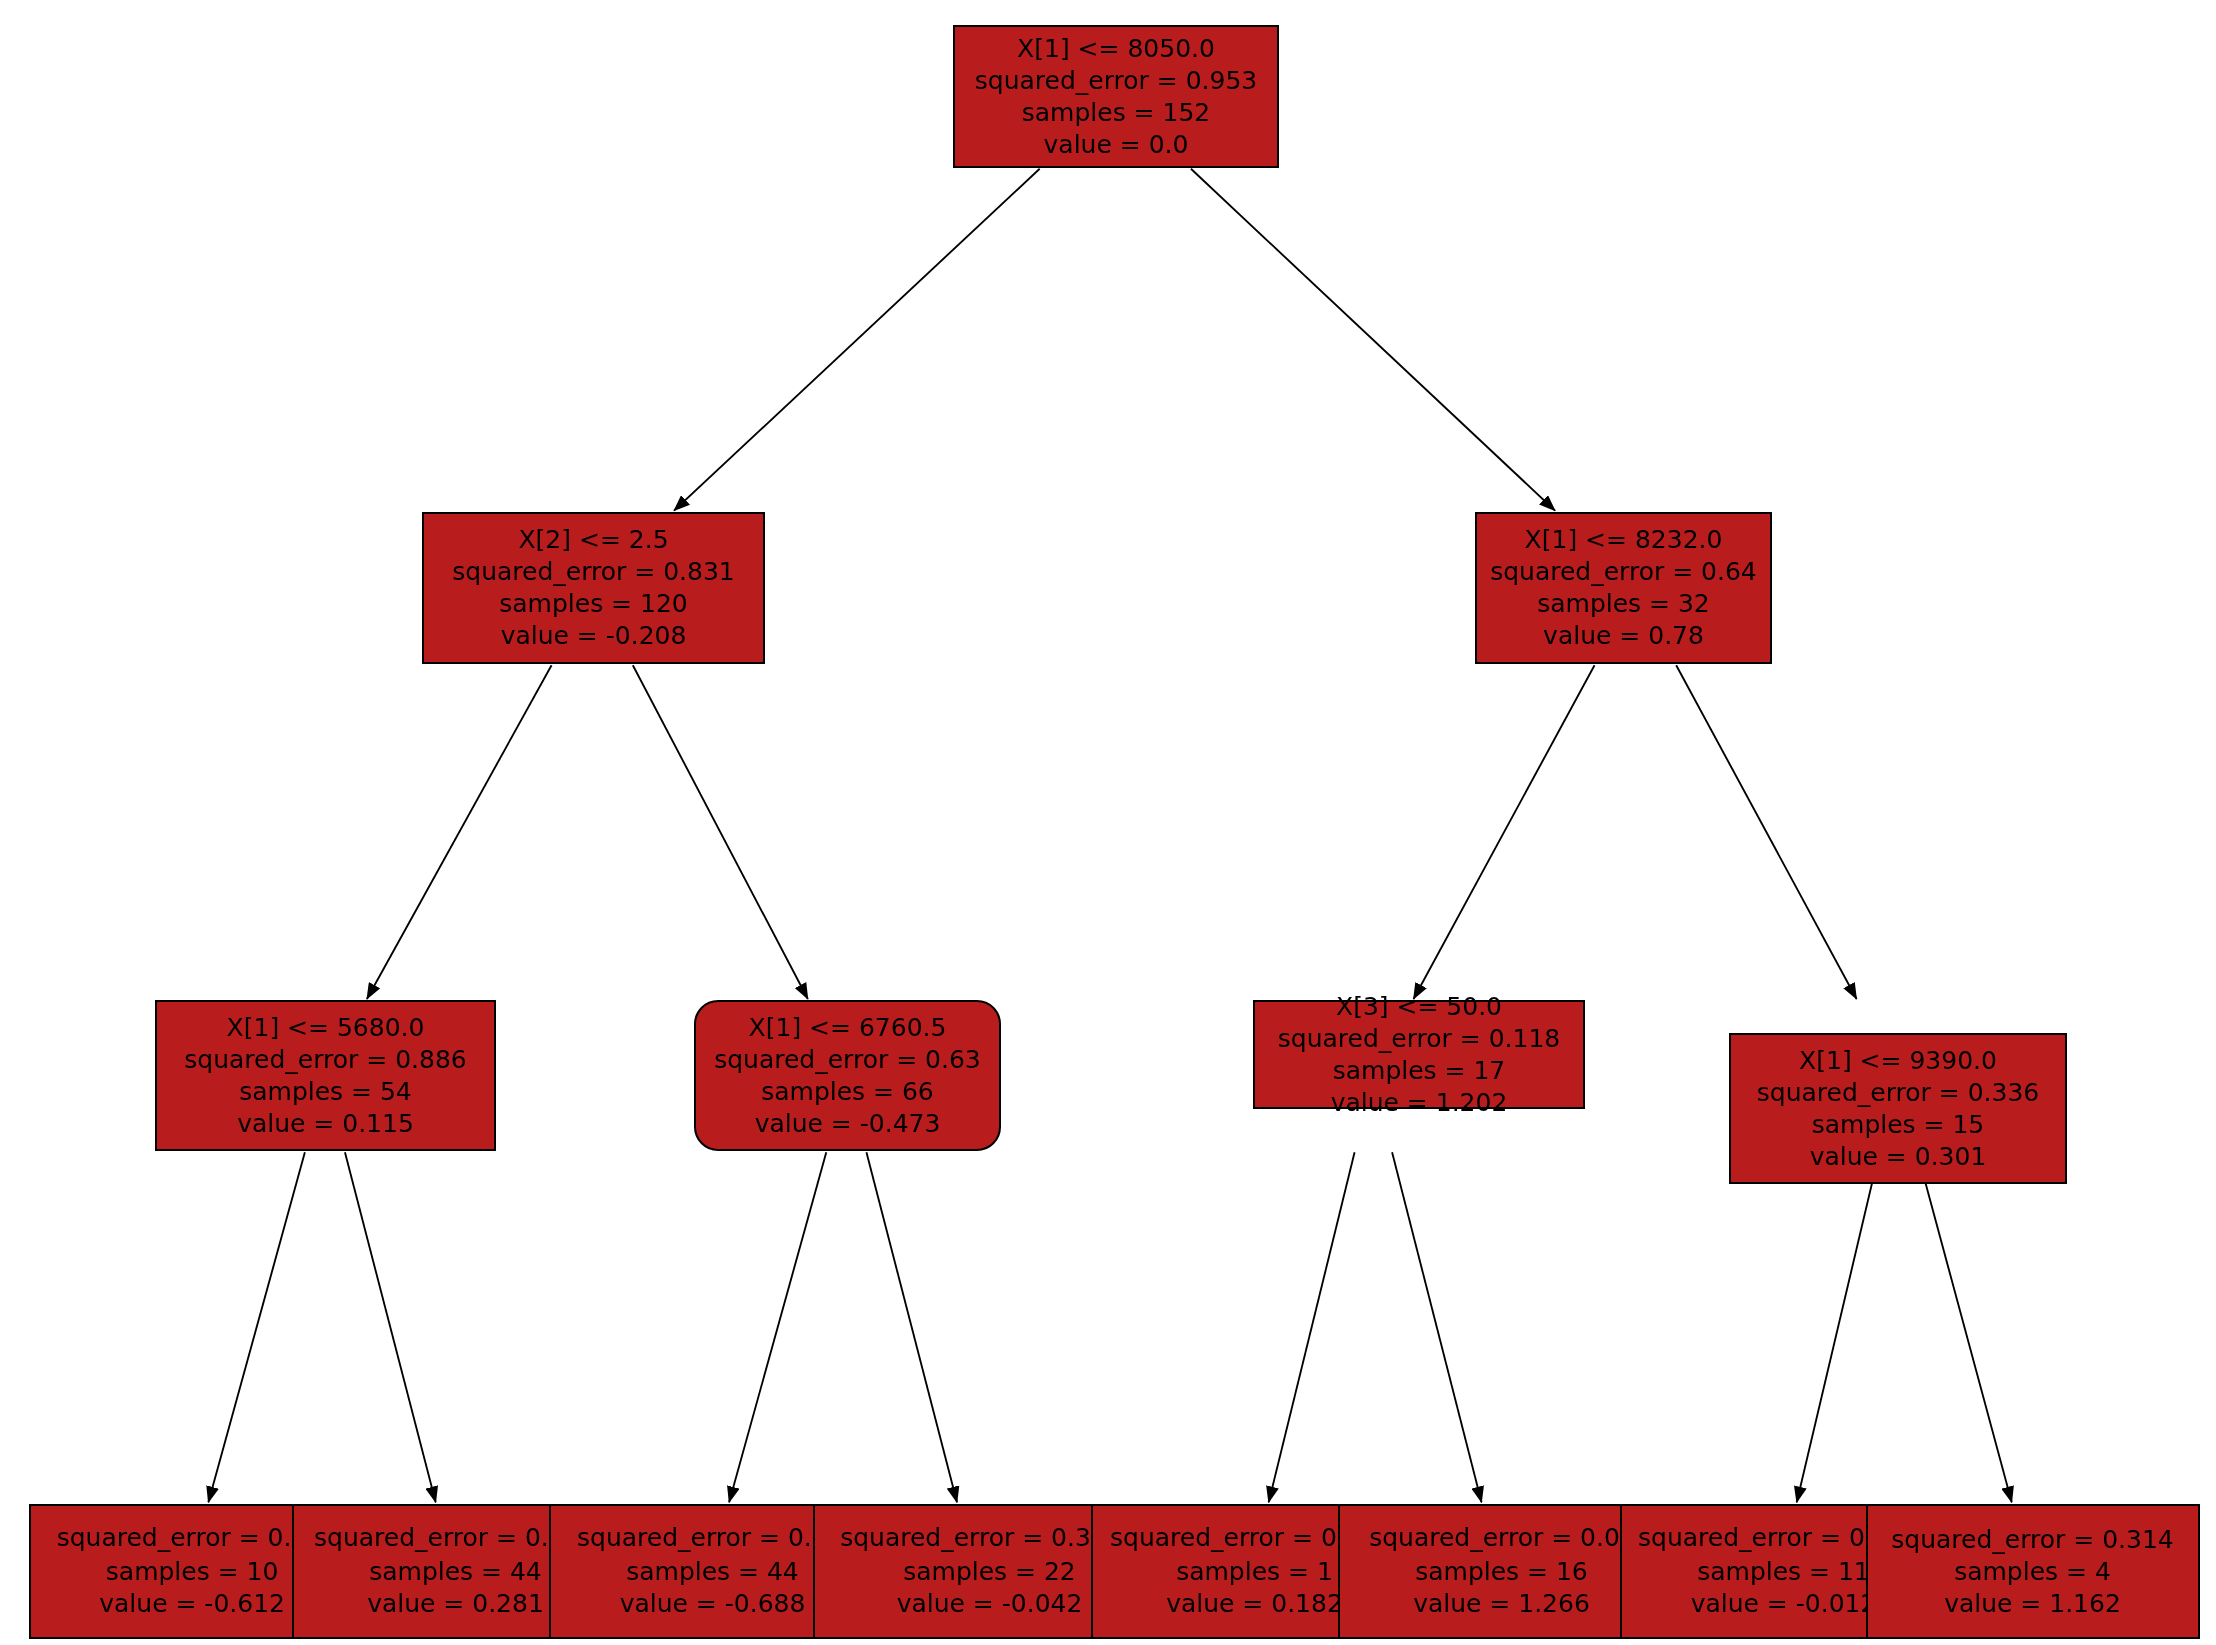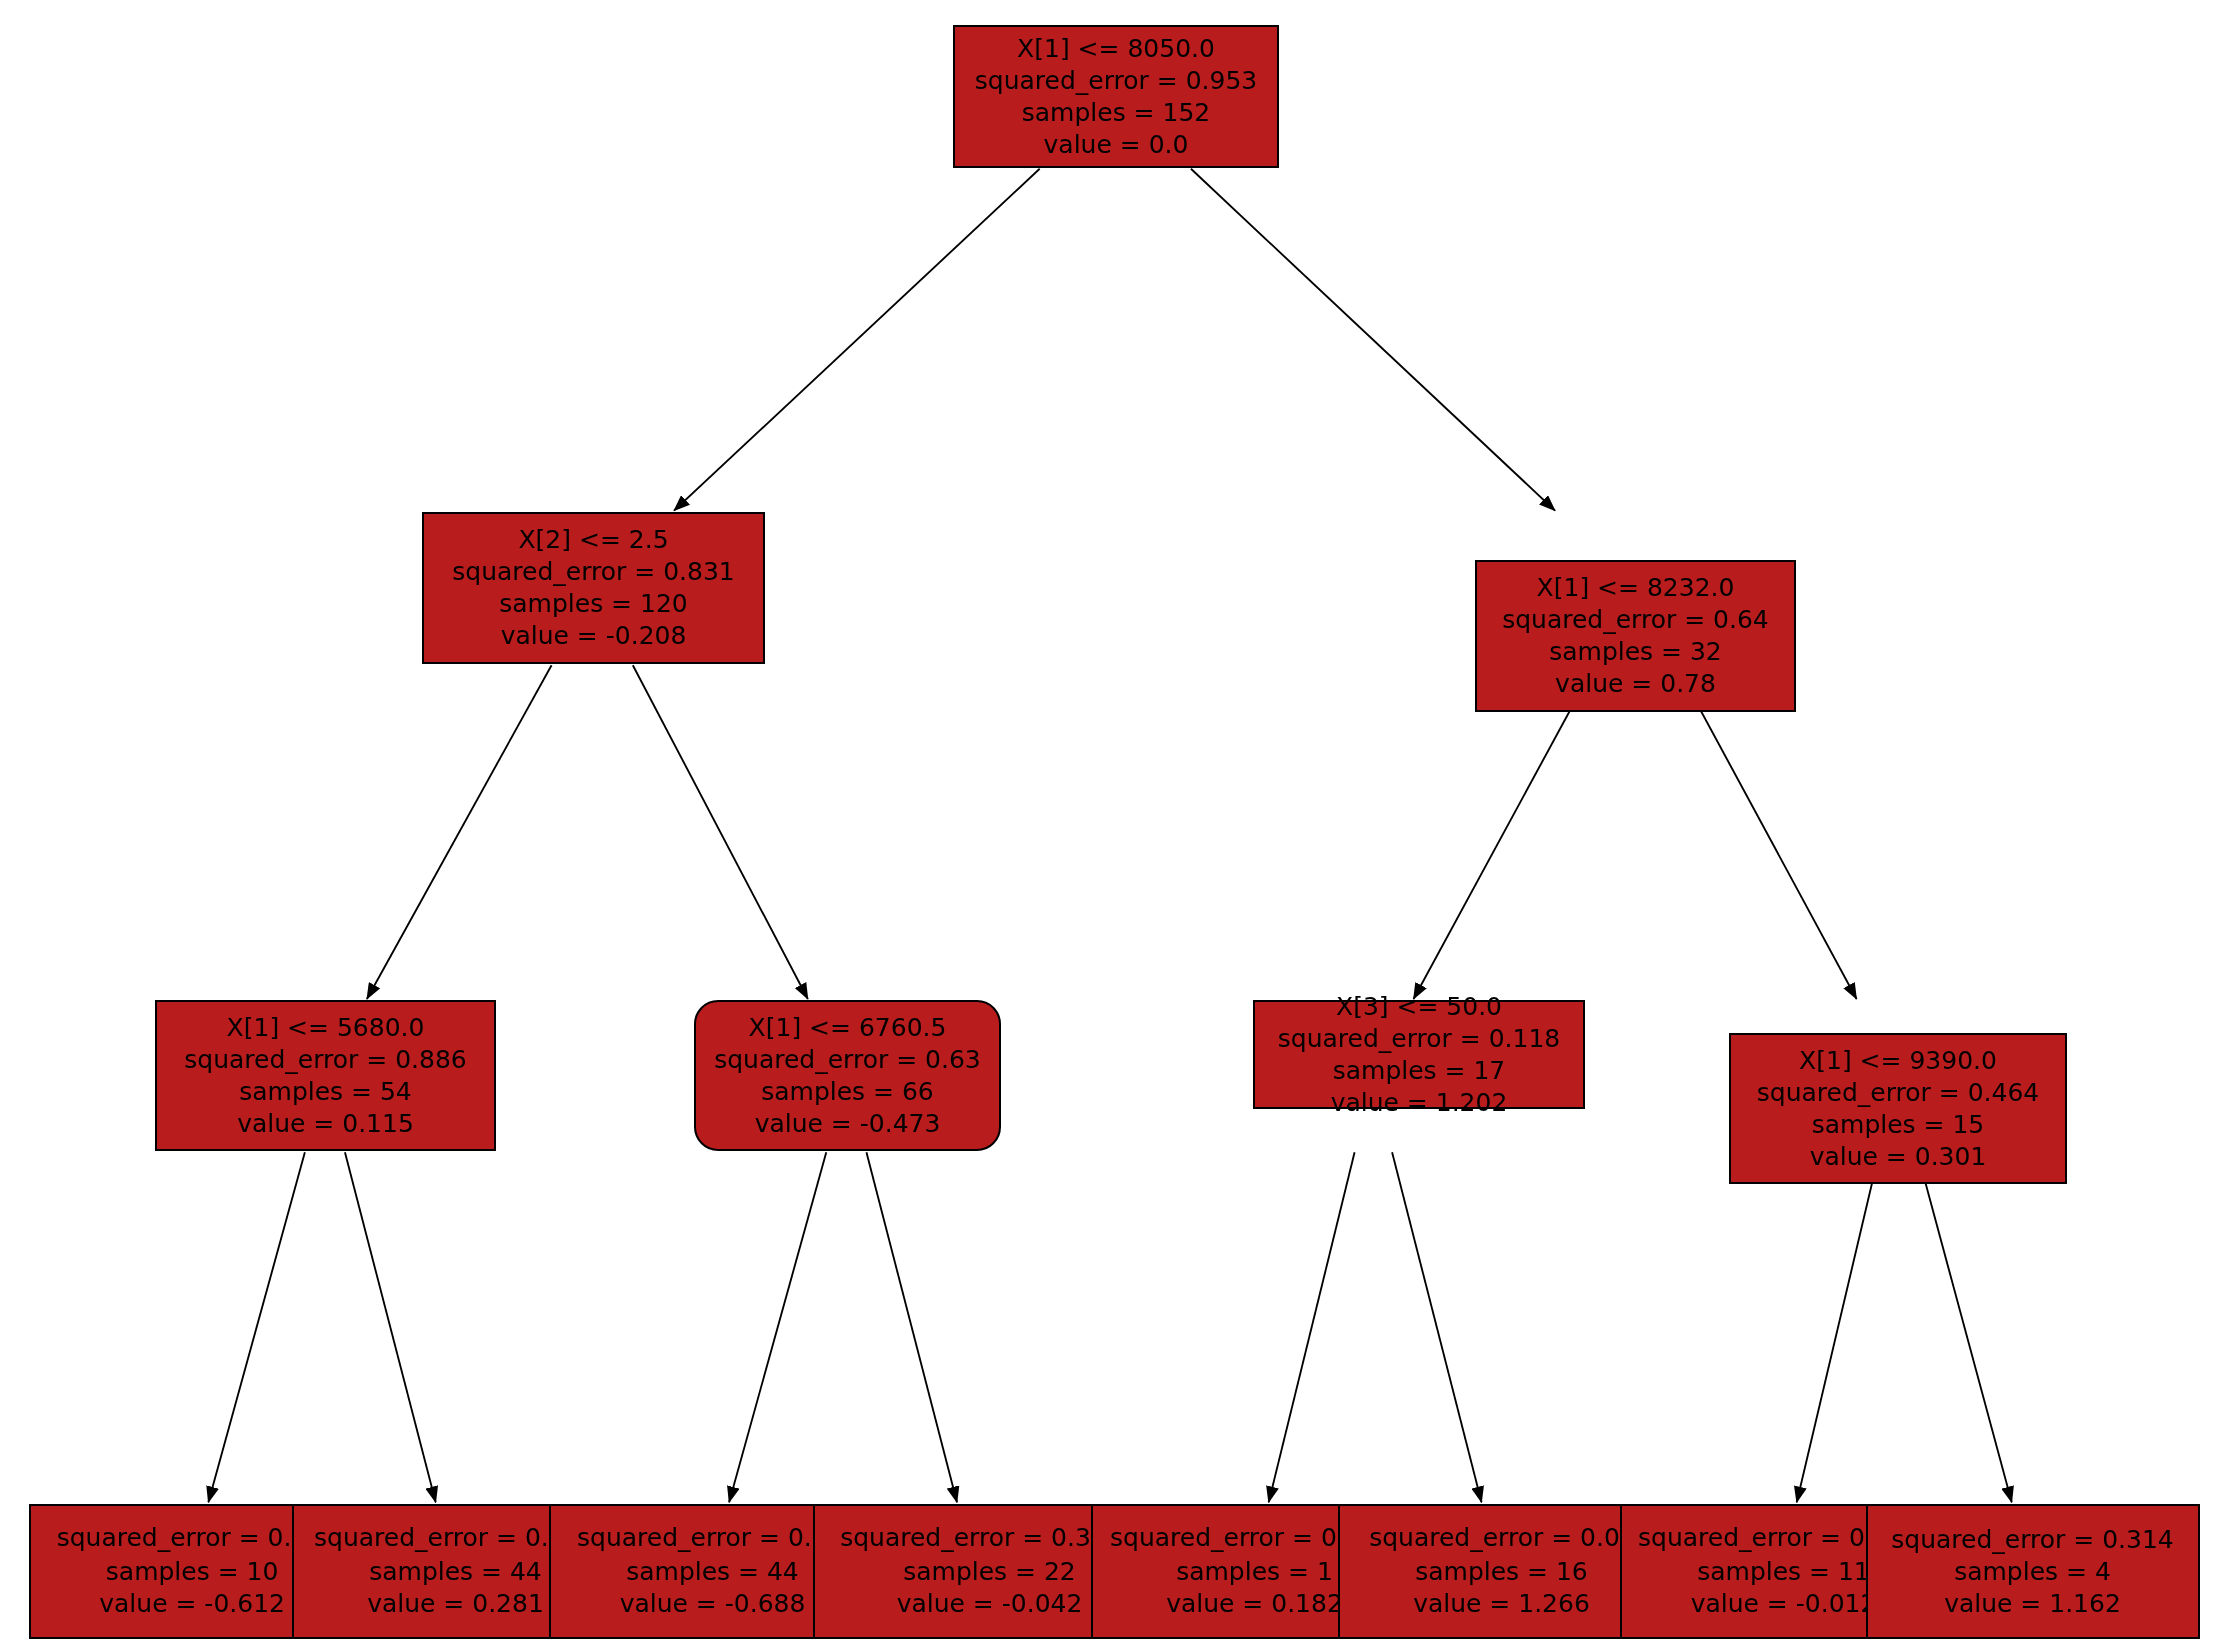--- a/index.html
+++ b/index.html
@@ -67,21 +67,21 @@
       <div class="node-line">squared_error = 0.953</div>
       <div class="node-line">samples = 152</div>
       <div class="node-line">value = 0.0</div>
     </div>
     <div class="node internal" style="left: 422px; top: 512px; width: 343px; height: 152px;">
       <div class="node-line">X[2] &lt;= 2.5</div>
       <div class="node-line">squared_error = 0.831</div>
       <div class="node-line">samples = 120</div>
       <div class="node-line">value = -0.208</div>
     </div>
-    <div class="node internal" style="left: 1475px; top: 512px; width: 321px; height: 152px; margin-top: 48px;">
+    <div class="node internal" style="left: 1475px; top: 512px; width: 297px; height: 152px;">
       <div class="node-line">X[1] &lt;= 8232.0</div>
       <div class="node-line">squared_error = 0.64</div>
       <div class="node-line">samples = 32</div>
       <div class="node-line">value = 0.78</div>
     </div>
     <div class="node internal" style="left: 155px; top: 1000px; width: 341px; height: 151px;">
       <div class="node-line">X[1] &lt;= 5680.0</div>
       <div class="node-line">squared_error = 0.886</div>
       <div class="node-line">samples = 54</div>
       <div class="node-line">value = 0.115</div>
@@ -93,21 +93,21 @@
       <div class="node-line">value = -0.473</div>
     </div>
     <div class="node internal" style="left: 1207px; top: 1000px; width: 332px; height: 109px; margin-left: 46px;">
       <div class="node-line">X[3] &lt;= 50.0</div>
       <div class="node-line">squared_error = 0.118</div>
       <div class="node-line">samples = 17</div>
       <div class="node-line">value = 1.202</div>
     </div>
     <div class="node internal" style="left: 1729px; top: 1000px; width: 338px; height: 151px; margin-top: 33px;">
       <div class="node-line">X[1] &lt;= 9390.0</div>
-      <div class="node-line">squared_error = 0.464</div>
+      <div class="node-line">squared_error = 0.336</div>
       <div class="node-line">samples = 15</div>
       <div class="node-line">value = 0.301</div>
     </div>
     <div class="node leaf" style="left: 28.6px; top: 1504px; width: 266px; height: 135px;">
       <div class="node-line clip-right">squared_error = 0.</div>
       <div class="leaf-inner" style="width: 323px;">
         <div class="node-line">&nbsp;</div>
         <div class="node-line">samples = 10</div>
         <div class="node-line">value = -0.612</div>
       </div>

